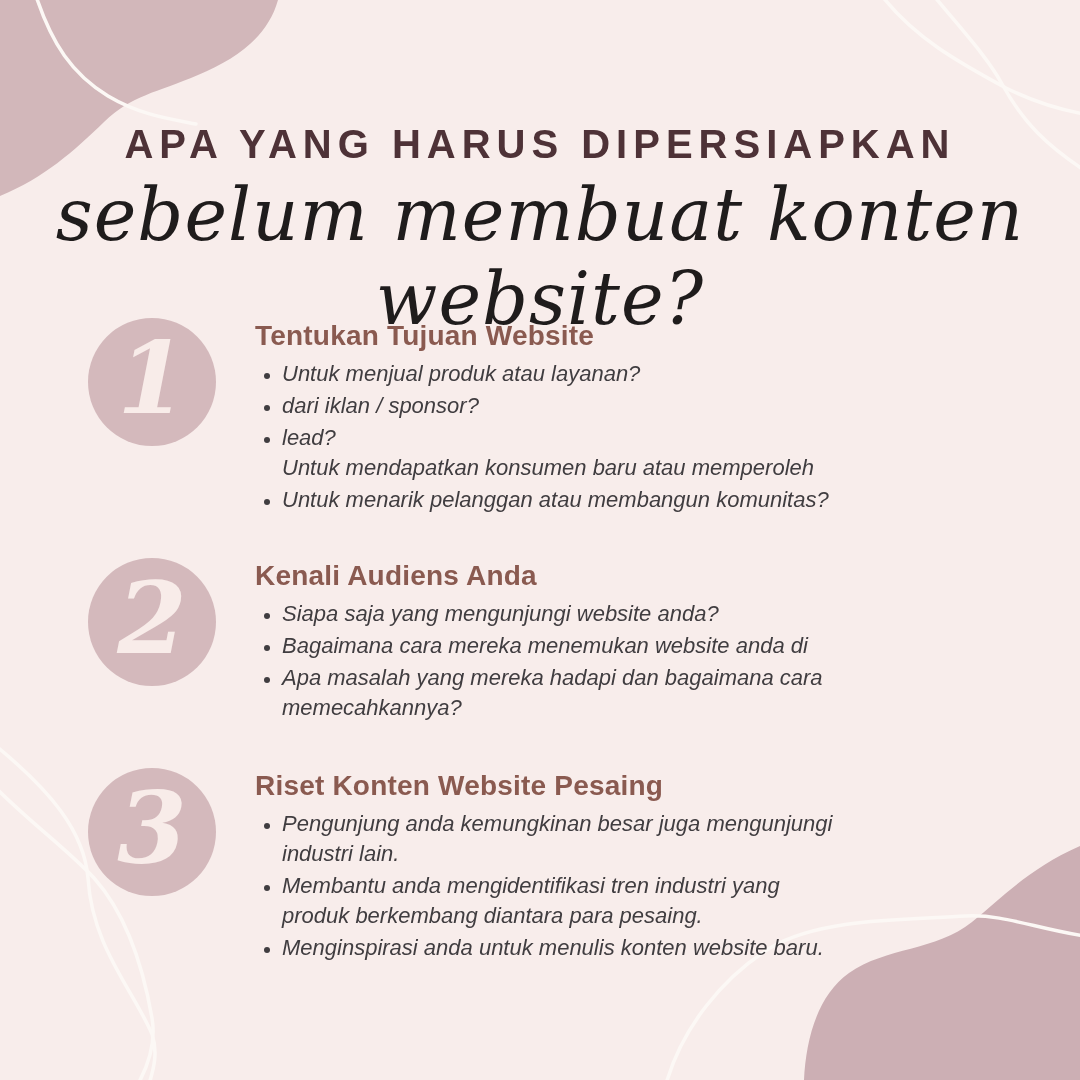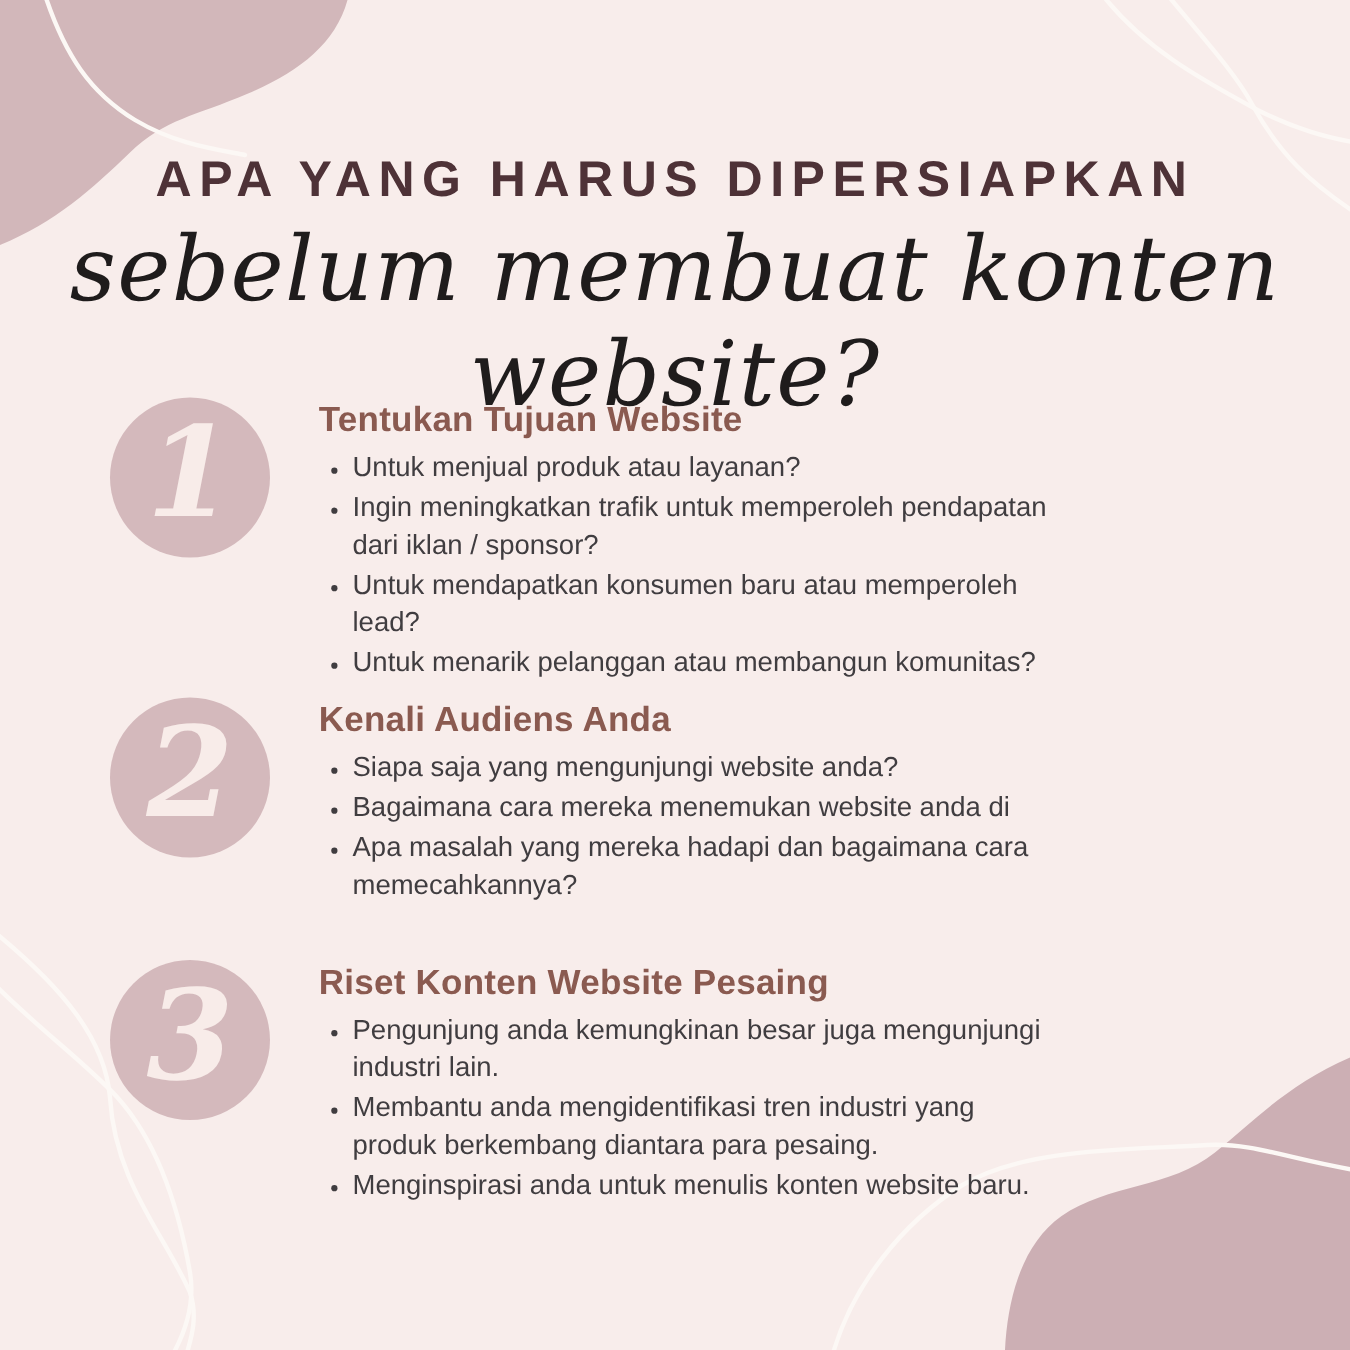--- a/index.html
+++ b/index.html
@@ -86,20 +86,21 @@
   .bullets{
     list-style:disc;
     margin:7px 0 0 0;
     padding-left:47px;
   }
   .bullets li{
     font-size:22px;
     line-height:30px;
     color:var(--body);
     margin-bottom:2px;
+    font-style:italic;
   }
   .bullets li::marker{color:var(--body);font-size:19px;}
   .bl{display:block;}
 </style>
 </head>
 <body>
 
 <svg class="deco" viewBox="0 0 1080 1080" aria-hidden="true">
   <path fill="var(--blob)" d="M0,0 L278,0 C268,36 238,58 198,75 C156,93 132,95 104,122 C74,151 44,178 0,196 Z"></path>
   <path fill="var(--blob2)" d="M1080,846 C1030,868 1004,896 972,922 C936,951 886,947 849,973 C818,995 806,1038 804,1080 L1080,1080 Z"></path>
@@ -123,26 +124,25 @@
     <div class="badge">
       <span class="badge-num">1</span>
     </div>
     <div class="content">
       <h2 class="heading">Tentukan Tujuan Website</h2>
       <ul class="bullets">
           <li>
             <span class="bl">Untuk menjual produk atau layanan?</span>
           </li>
           <li>
-            <span class="bl">Ingin meningkatkan trafik untuk memperoleh pendapatan</span>
             <span class="bl">dari iklan / sponsor?</span>
           </li>
           <li>
+            <span class="bl">lead?</span>
             <span class="bl">Untuk mendapatkan konsumen baru atau memperoleh</span>
-            <span class="bl">lead?</span>
           </li>
           <li>
             <span class="bl">Untuk menarik pelanggan atau membangun komunitas?</span>
           </li>
         </ul>
     </div>
   </section>
 
   <section class="section">
     <div class="badge">

